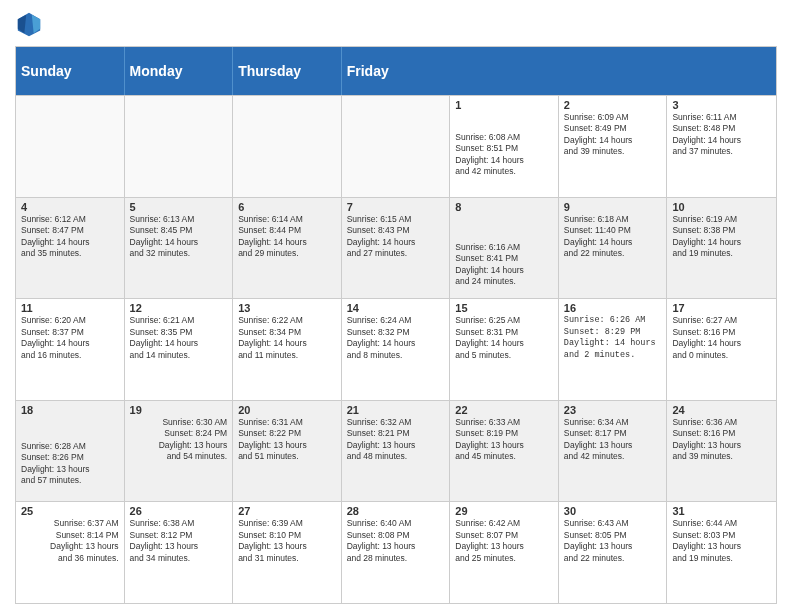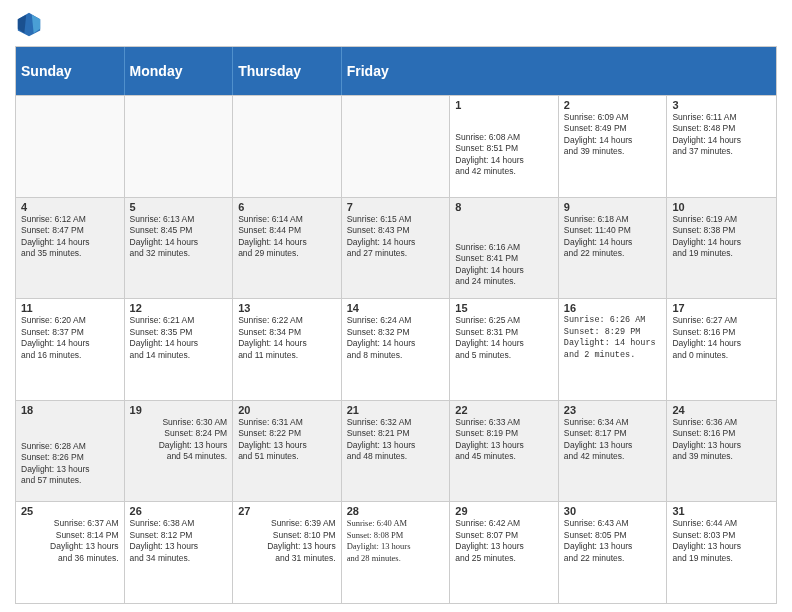--- a/index.html
+++ b/index.html
@@ -327,28 +327,28 @@
           </div>
           <div class="cal-cell">
             <div class="day-num">26</div>
             <div class="day-info" style="white-space: pre-line;">Sunrise: 6:38 AM
 Sunset: 8:12 PM
 Daylight: 13 hours
 and 34 minutes.</div>
           </div>
           <div class="cal-cell">
             <div class="day-num">27</div>
-            <div class="day-info" style="white-space: pre-line; text-align: right;">Sunrise: 6:39 AM
+            <div class="day-info" style="white-space: pre-line;">Sunrise: 6:39 AM
 Sunset: 8:10 PM
 Daylight: 13 hours
 and 31 minutes.</div>
           </div>
           <div class="cal-cell">
             <div class="day-num">28</div>
-            <div class="day-info" style="white-space: pre-line; font-family: Liberation Serif, serif;">Sunrise: 6:40 AM
+            <div class="day-info" style="white-space: pre-line;">Sunrise: 6:40 AM
 Sunset: 8:08 PM
 Daylight: 13 hours
 and 28 minutes.</div>
           </div>
           <div class="cal-cell">
             <div class="day-num">29</div>
             <div class="day-info" style="white-space: pre-line;">Sunrise: 6:42 AM
 Sunset: 8:07 PM
 Daylight: 13 hours
 and 25 minutes.</div>

